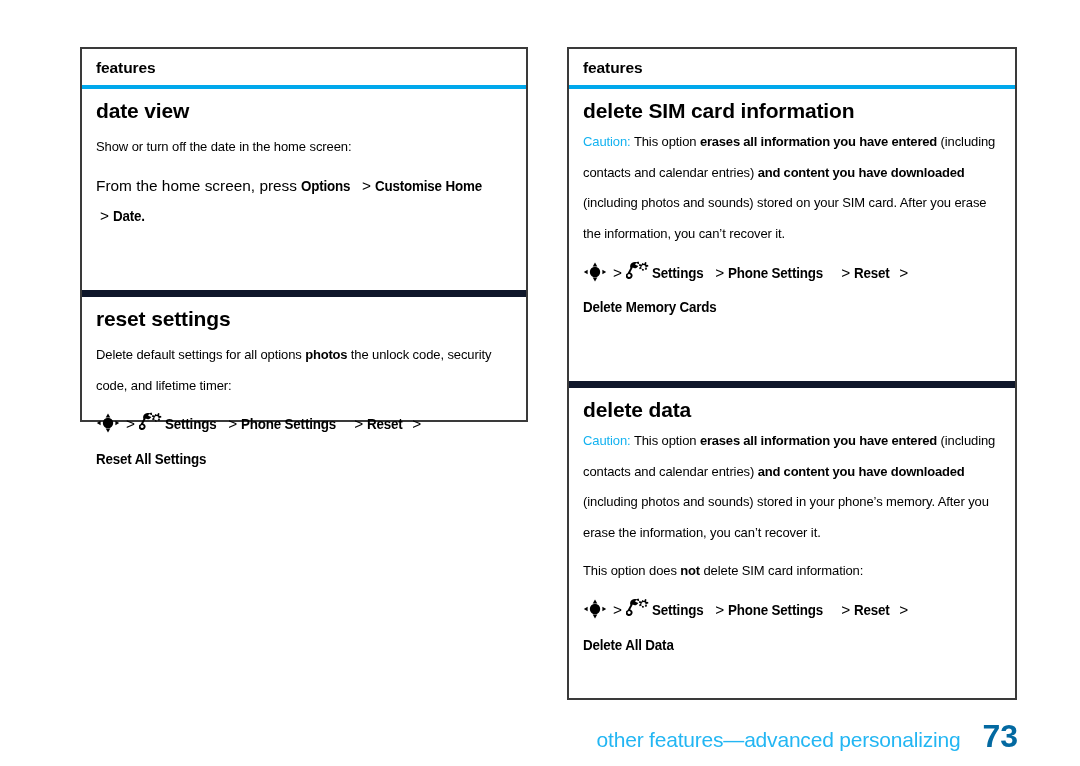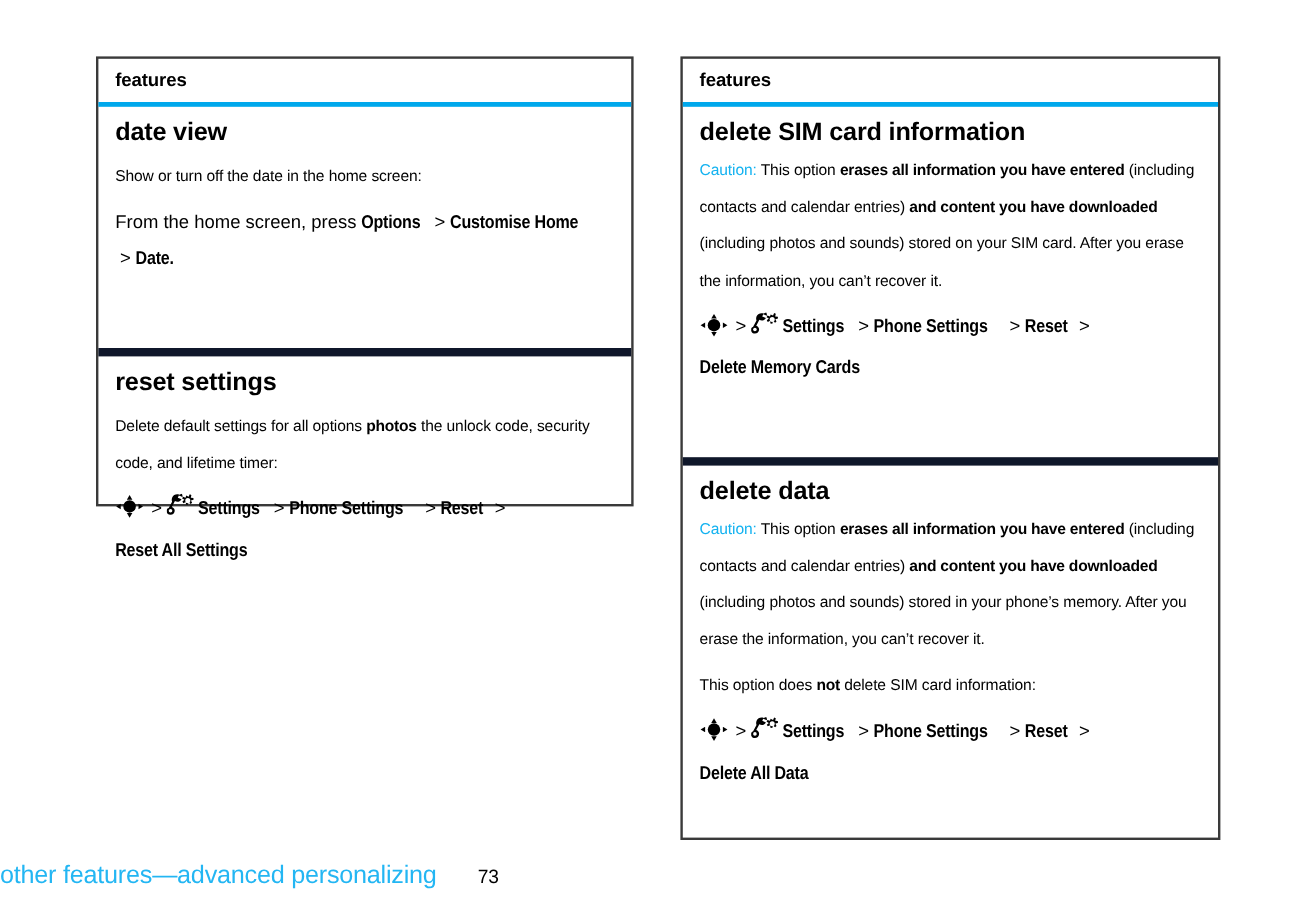--- a/index.html
+++ b/index.html
@@ -118,33 +118,33 @@
   }
 
   
   .footer {
     position: absolute;
     left: 0;
     top: 718px;
     width: 1018px;
     text-align: right;
     display: flex;
-    justify-content: flex-start;
+    justify-content: flex-end;
     align-items: baseline;
     gap: 22px;
   }
   .footer-title {
     color: #23b6f3;
     font-size: 21px;
     letter-spacing: -0.2px;
   }
   .footer-page {
-    font-size: 16px;
-    font-weight: normal;
-    color: #000000;
+    font-size: 32px;
+    font-weight: bold;
+    color: #0369a1;
     min-width: 30px;
     text-align: right;
   }
 </style>
 </head>
 <body>
 
 <div class="page">
 
   <div class="col col-left">

